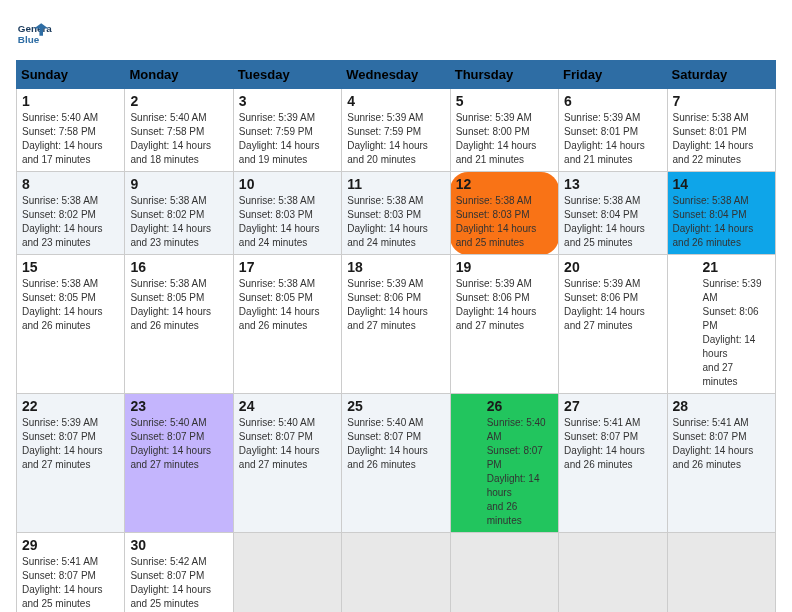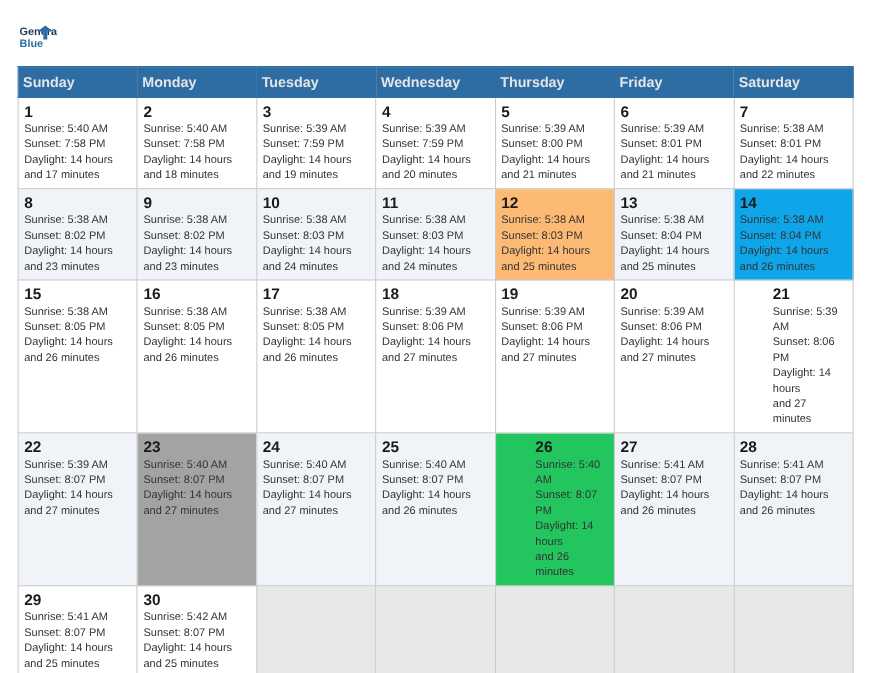--- a/index.html
+++ b/index.html
@@ -37,21 +37,21 @@
       font-size: 14px;
       color: #333;
     }
     .calendar {
       width: 100%;
       border-collapse: collapse;
       font-size: 11px;
     }
     .calendar thead th {
       background: #2e6da4;
-      color: #e5e5e5;
+      color: #000000;
       padding: 6px 4px;
       text-align: left;
       font-size: 13px;
       font-weight: bold;
       border: 1px solid #2e6da4;
     }
     .calendar tbody td {
       border: 1px solid #ccc;
       vertical-align: top;
       padding: 4px 5px;
@@ -152,21 +152,21 @@
           <div class="day-info">Sunrise: 5:38 AM<br>Sunset: 8:02 PM<br>Daylight: 14 hours<br>and 23 minutes</div>
         </td>
         <td style="background: rgb(240, 244, 248);">
           <span class="day-number">10</span>
           <div class="day-info">Sunrise: 5:38 AM<br>Sunset: 8:03 PM<br>Daylight: 14 hours<br>and 24 minutes</div>
         </td>
         <td style="background: rgb(240, 244, 248);">
           <span class="day-number">11</span>
           <div class="day-info">Sunrise: 5:38 AM<br>Sunset: 8:03 PM<br>Daylight: 14 hours<br>and 24 minutes</div>
         </td>
-        <td style="background: #fdba74;">
+        <td style="background: #f97316; border-radius: 18px;">
           <span class="day-number">12</span>
           <div class="day-info">Sunrise: 5:38 AM<br>Sunset: 8:03 PM<br>Daylight: 14 hours<br>and 25 minutes</div>
         </td>
         <td style="background: rgb(240, 244, 248);">
           <span class="day-number">13</span>
           <div class="day-info">Sunrise: 5:38 AM<br>Sunset: 8:04 PM<br>Daylight: 14 hours<br>and 25 minutes</div>
         </td>
         <td style="background: #0ea5e9; margin-top: 38px;">
           <span class="day-number">14</span>
           <div class="day-info">Sunrise: 5:38 AM<br>Sunset: 8:04 PM<br>Daylight: 14 hours<br>and 26 minutes</div>
@@ -200,21 +200,21 @@
         <td style="background: rgb(255, 255, 255); padding-left: 35px;">
           <span class="day-number">21</span>
           <div class="day-info">Sunrise: 5:39 AM<br>Sunset: 8:06 PM<br>Daylight: 14 hours<br>and 27 minutes</div>
         </td>
       </tr>
       <tr>
         <td style="background: rgb(240, 244, 248);">
           <span class="day-number">22</span>
           <div class="day-info">Sunrise: 5:39 AM<br>Sunset: 8:07 PM<br>Daylight: 14 hours<br>and 27 minutes</div>
         </td>
-        <td style="background: #a3a3a3;">
+        <td style="background: #c4b5fd;">
           <span class="day-number">23</span>
           <div class="day-info">Sunrise: 5:40 AM<br>Sunset: 8:07 PM<br>Daylight: 14 hours<br>and 27 minutes</div>
         </td>
         <td style="background: rgb(240, 244, 248);">
           <span class="day-number">24</span>
           <div class="day-info">Sunrise: 5:40 AM<br>Sunset: 8:07 PM<br>Daylight: 14 hours<br>and 27 minutes</div>
         </td>
         <td style="background: rgb(240, 244, 248); margin-top: 32px;">
           <span class="day-number">25</span>
           <div class="day-info">Sunrise: 5:40 AM<br>Sunset: 8:07 PM<br>Daylight: 14 hours<br>and 26 minutes</div>

